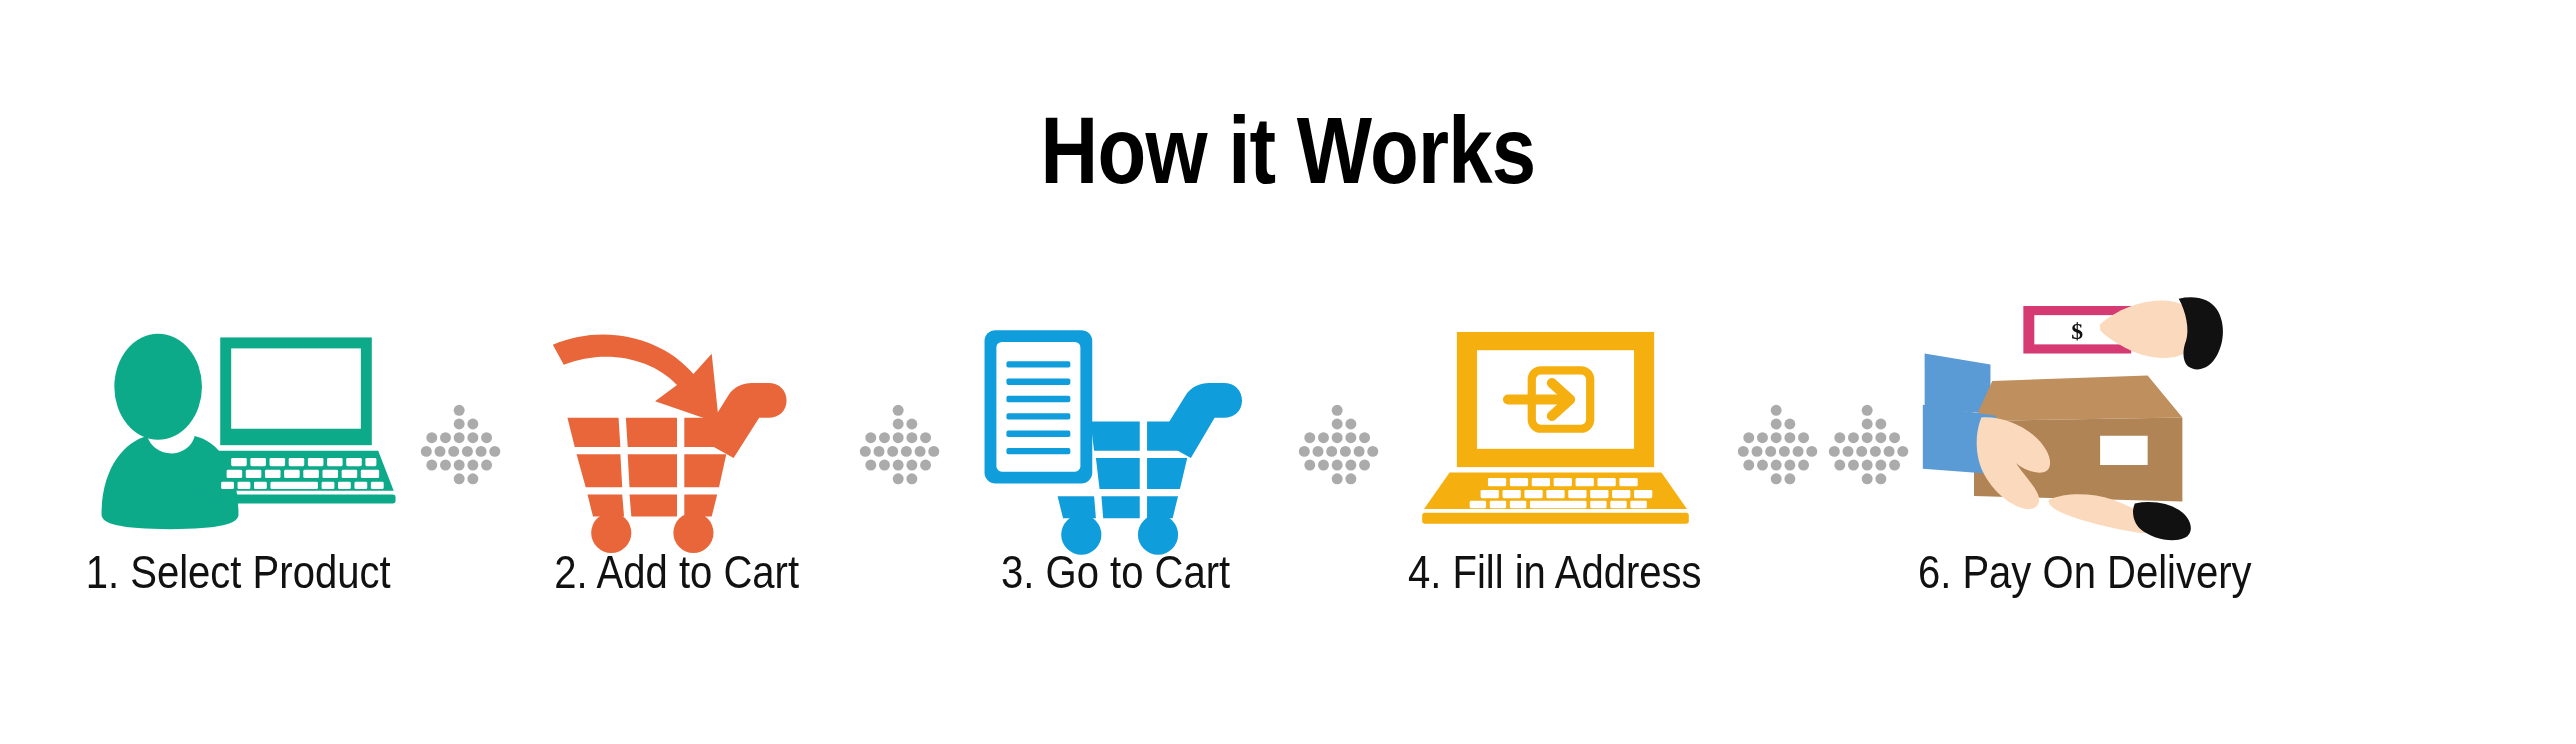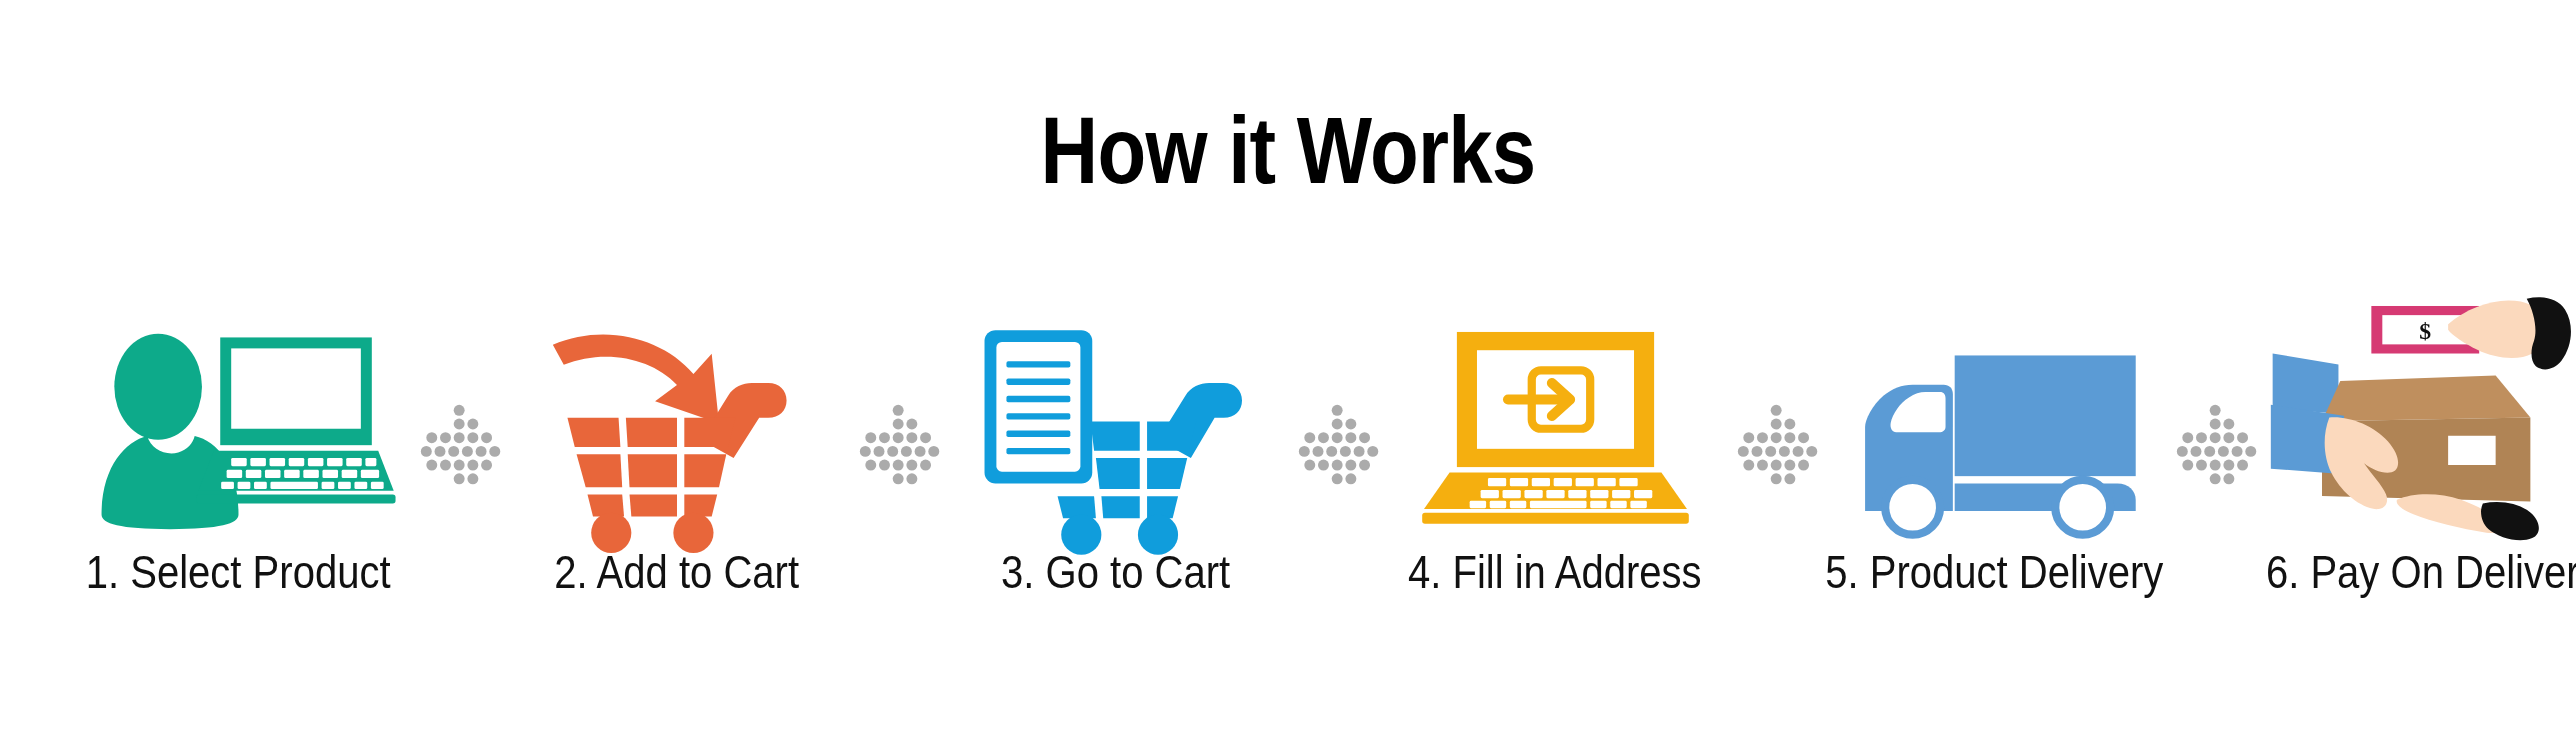--- a/index.html
+++ b/index.html
@@ -392,43 +392,20 @@
             <circle cx="29" cy="68" r="6"></circle>
             <circle cx="44" cy="68" r="6"></circle>
             <circle cx="59" cy="68" r="6"></circle>
             <circle cx="74" cy="68" r="6"></circle>
           <circle cx="44" cy="83" r="6"></circle>
             <circle cx="59" cy="83" r="6"></circle>
         </g>
       </svg>
     </div>
 
-    <div class="step">
-      <div class="icon-box">
-        <svg width="302" height="192" viewBox="0 0 330 210">
-          <g fill="#5B9BD5">
-
-            <rect x="122" y="18" width="198" height="132"></rect>
-
-            <path d="M122 158 L300 158 C312 158 320 166 320 176 L320 188 L122 188 Z"></path>
-
-            <path d="M24 96 C24 88 32 72 44 62 C54 54 64 50 76 50 L110 50
-                     C116 50 120 54 120 60 L120 188 L24 188 Z"></path>
-          </g>
-
-          <path d="M52 92 C54 82 62 70 72 64 C78 60 84 58 90 58 L106 58
-                   C110 58 112 61 112 65 L112 96 C112 100 109 102 105 102
-                   L58 102 C54 102 51 98 52 92 Z" fill="#ffffff"></path>
-
-          <circle cx="76" cy="184" r="30" fill="#ffffff" stroke="#5B9BD5" stroke-width="9"></circle>
-          <circle cx="262" cy="184" r="30" fill="#ffffff" stroke="#5B9BD5" stroke-width="9"></circle>
-        </svg>
-      </div>
-      <div class="step-label">5. Product Delivery</div>
-    </div>
 
     <div class="sep">
       <svg width="84" height="84" viewBox="0 0 92 92">
         <g fill="#ABABAB">
           <circle cx="44" cy="8" r="6"></circle>
           <circle cx="44" cy="23" r="6"></circle>
             <circle cx="59" cy="23" r="6"></circle>
           <circle cx="14" cy="38" r="6"></circle>
             <circle cx="29" cy="38" r="6"></circle>
             <circle cx="44" cy="38" r="6"></circle>

